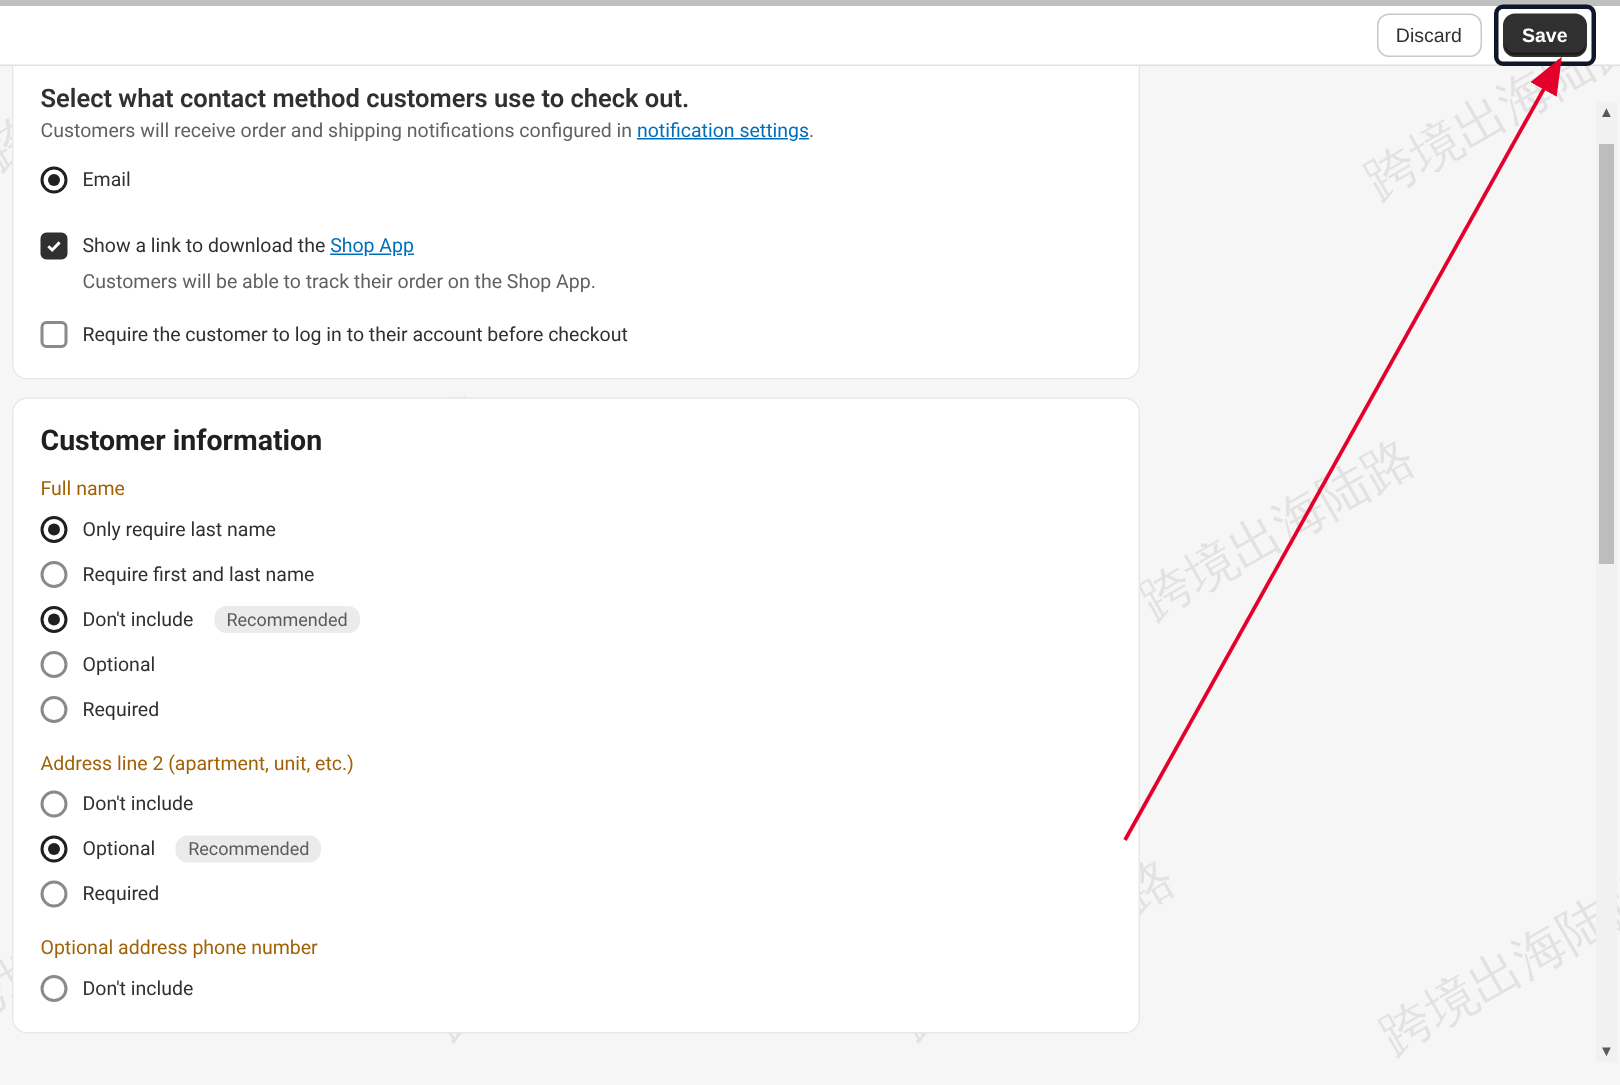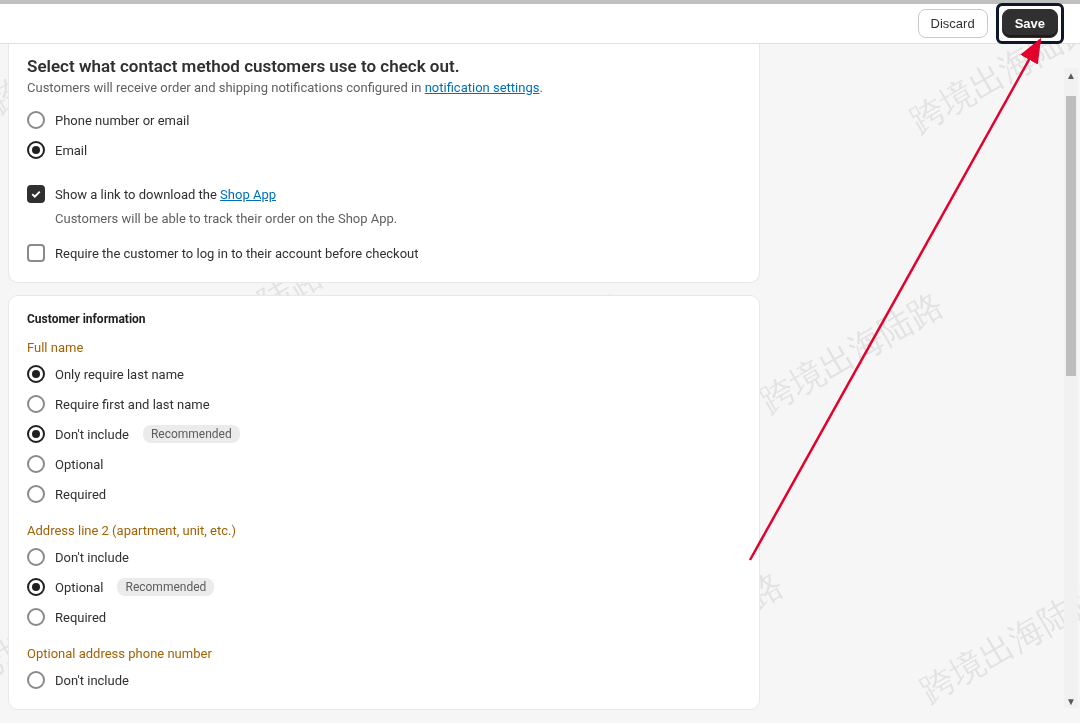--- a/index.html
+++ b/index.html
@@ -116,21 +116,21 @@
   .checkbox.checked { background: #303030; border-color: #303030; }
   .checkbox.checked svg { width: 12px; height: 12px; }
   .checkbox.checked svg path { stroke: #fff; stroke-width: 2.6; fill: none; }
 
   .group-heading { font-size: 13px; color: #a16207; margin: 14px 0 4px 0; }
   .badge {
     display: inline-block; background: #ebebec; color: #5c5c5c;
     font-size: 12px; border-radius: 8px; padding: 2px 8px; margin-left: 4px;
   }
 
-  .section-header-strong { font-weight: 700; font-size: 12px; color: #202020; margin-bottom: 14px; }
+  .section-header-strong { font-weight: 700; font-size: 19px; color: #202020; margin-bottom: 14px; }
 
   
   .scrolltrack {
     position: absolute;
     right: 2px; top: 68px; width: 14px; height: 640px;
     background: #f1f1f1; z-index: 2;
   }
   .scrollthumb {
     position: absolute; left: 2px; width: 10px; top: 28px; height: 280px;
     background: #bdbdbd; border-radius: 0;
@@ -179,24 +179,20 @@
 
   <div class="card first">
     <div class="section-title">Select what contact method customers use to check out.</div>
     <div class="muted">
       <span>Customers will receive order and shipping notifications configured in </span><span class="linkish">notification settings</span><span>.</span>
     </div>
 
     <div style="height:10px"></div>
 
     <div class="opt-row">
-      <span class="radio"></span>
-      <span class="opt-label">Phone number or email</span>
-    </div>
-    <div class="opt-row">
       <span class="radio checked"></span>
       <span class="opt-label">Email</span>
     </div>
 
     <div style="height:14px"></div>
 
     <div class="opt-row">
       <span class="checkbox checked">
         <svg viewBox="0 0 16 16">
             <path d="M3 8.2 L6.4 11.5 L13 4.8"></path>

